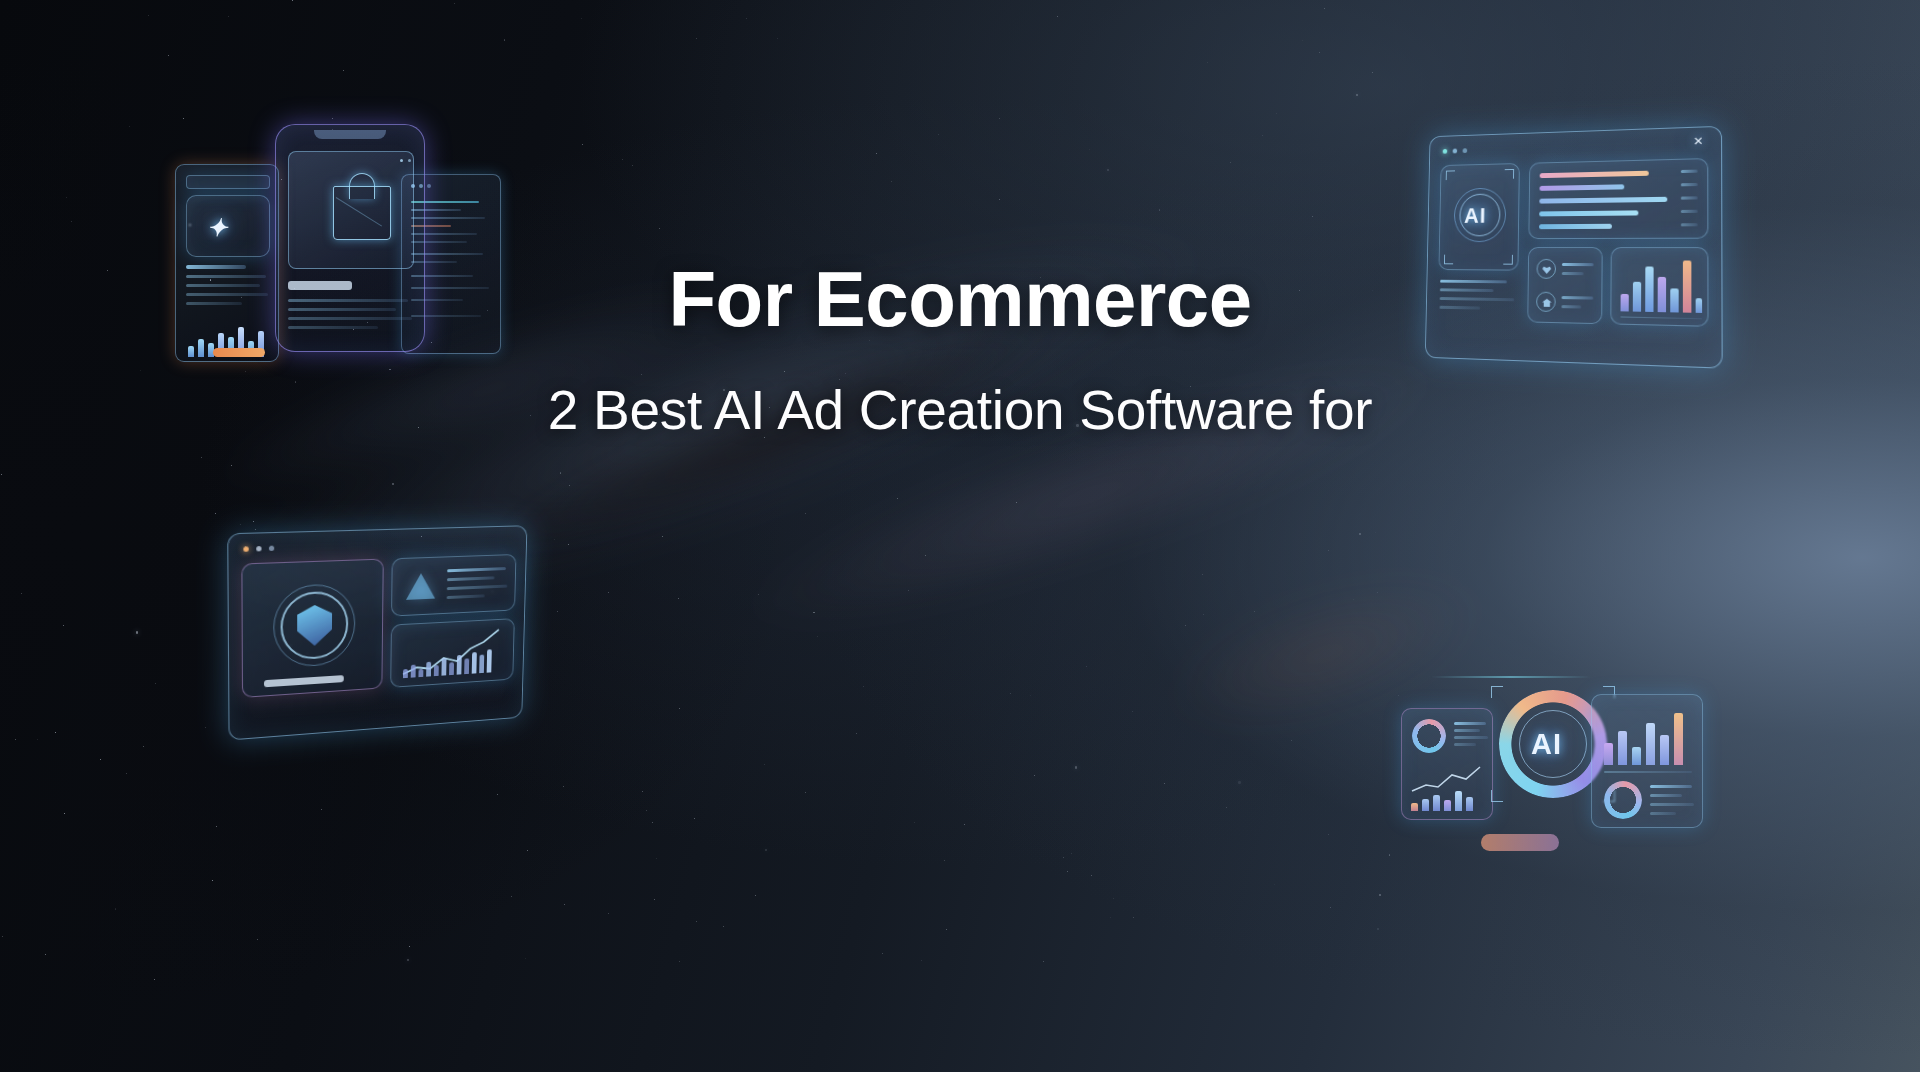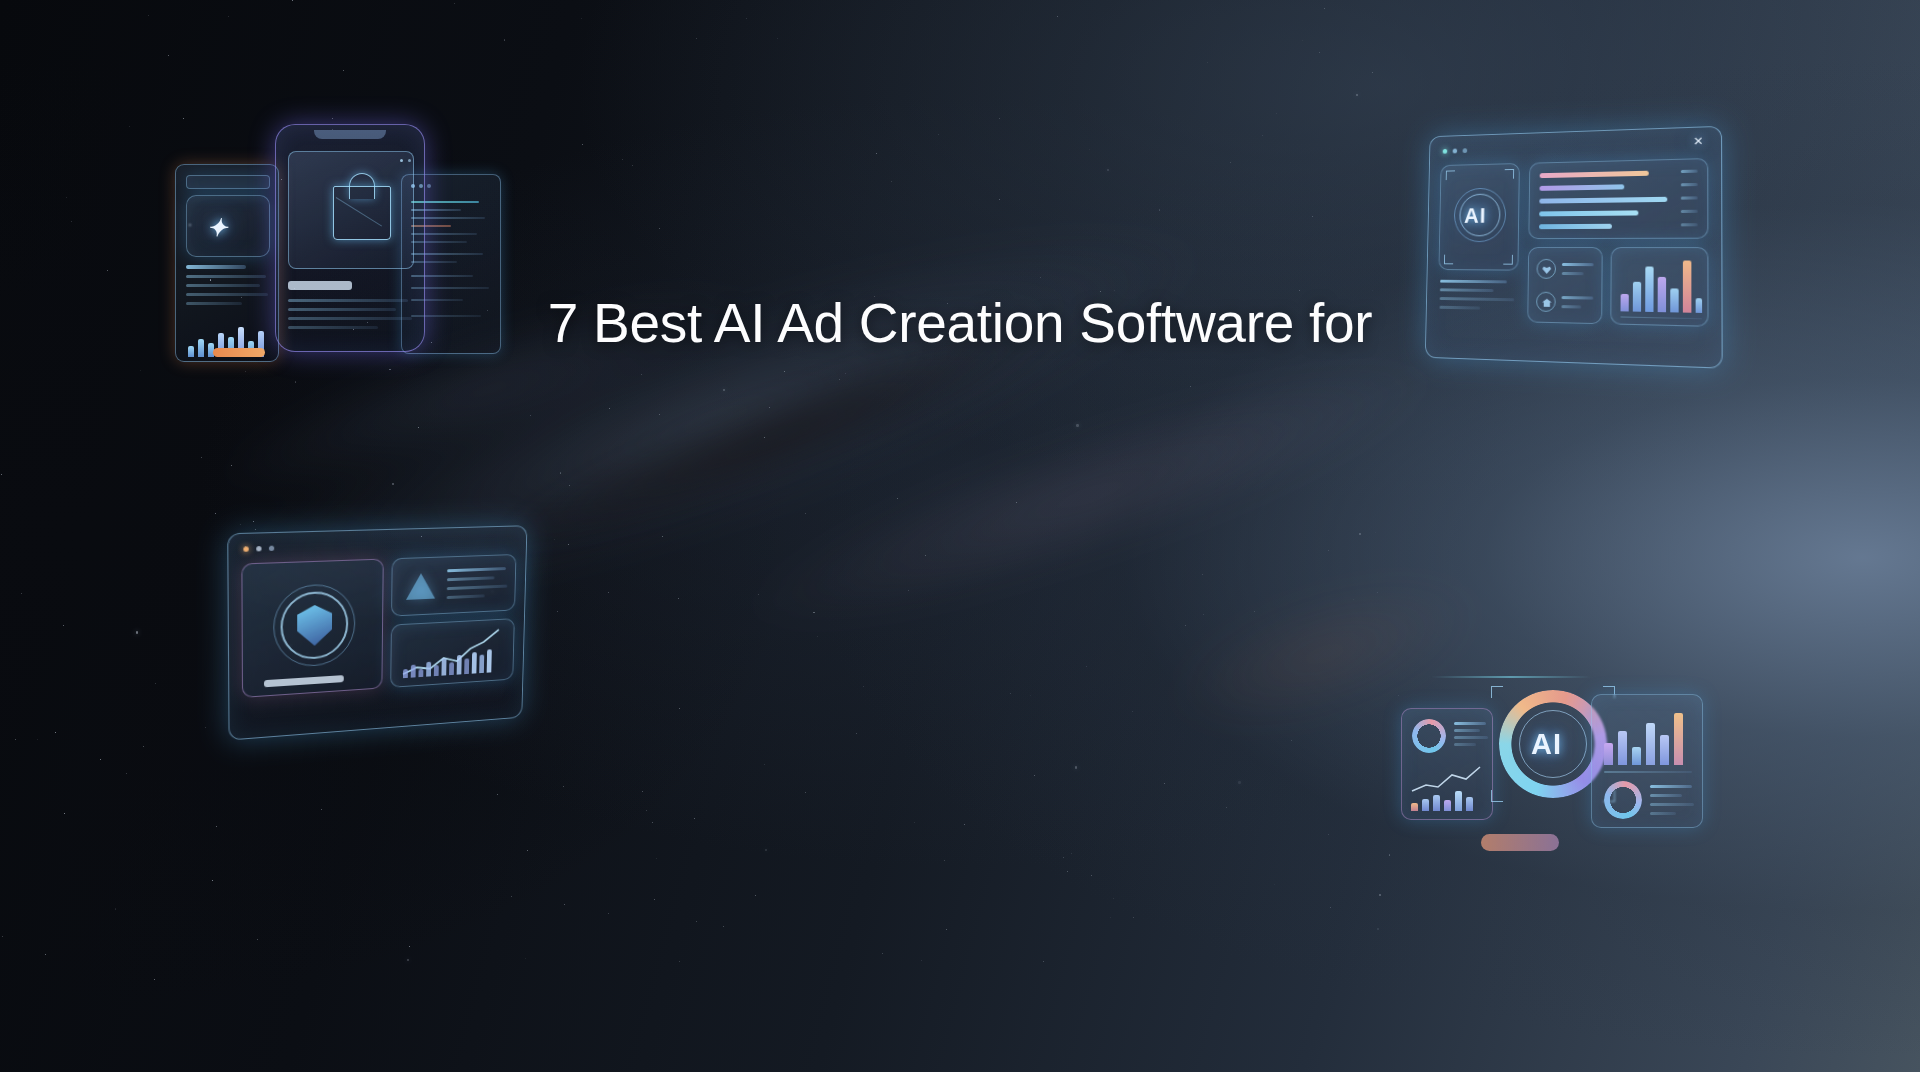--- a/index.html
+++ b/index.html
@@ -579,19 +579,20 @@
       <div class="bar" style="left:58px;top:108px;width:44px;height:3px;opacity:.5;"></div>
       <div class="bar" style="left:58px;top:117px;width:26px;height:3px;opacity:.4;"></div>
     </div>
 
     <div class="pill-warm" style="left:86px;top:162px;width:78px;height:17px;"></div>
     <div class="bar" style="left:36px;top:4px;width:160px;height:2px;opacity:.55;background:linear-gradient(90deg,rgba(0,0,0,0),#7fe0f5,rgba(0,0,0,0));"></div>
   </div>
 
   <div class="copy">
     <h1 class="headline">
+      <span class="l2">For Ecommerce</span>
     </h1>
     <p class="subhead">
-      <span class="s1">7 Best AI Ad Creation Software for</span>
+      <span class="s1">2 Best AI Ad Creation Software for</span>
     </p>
   </div>
 
 </div>
 
 </body></html>

